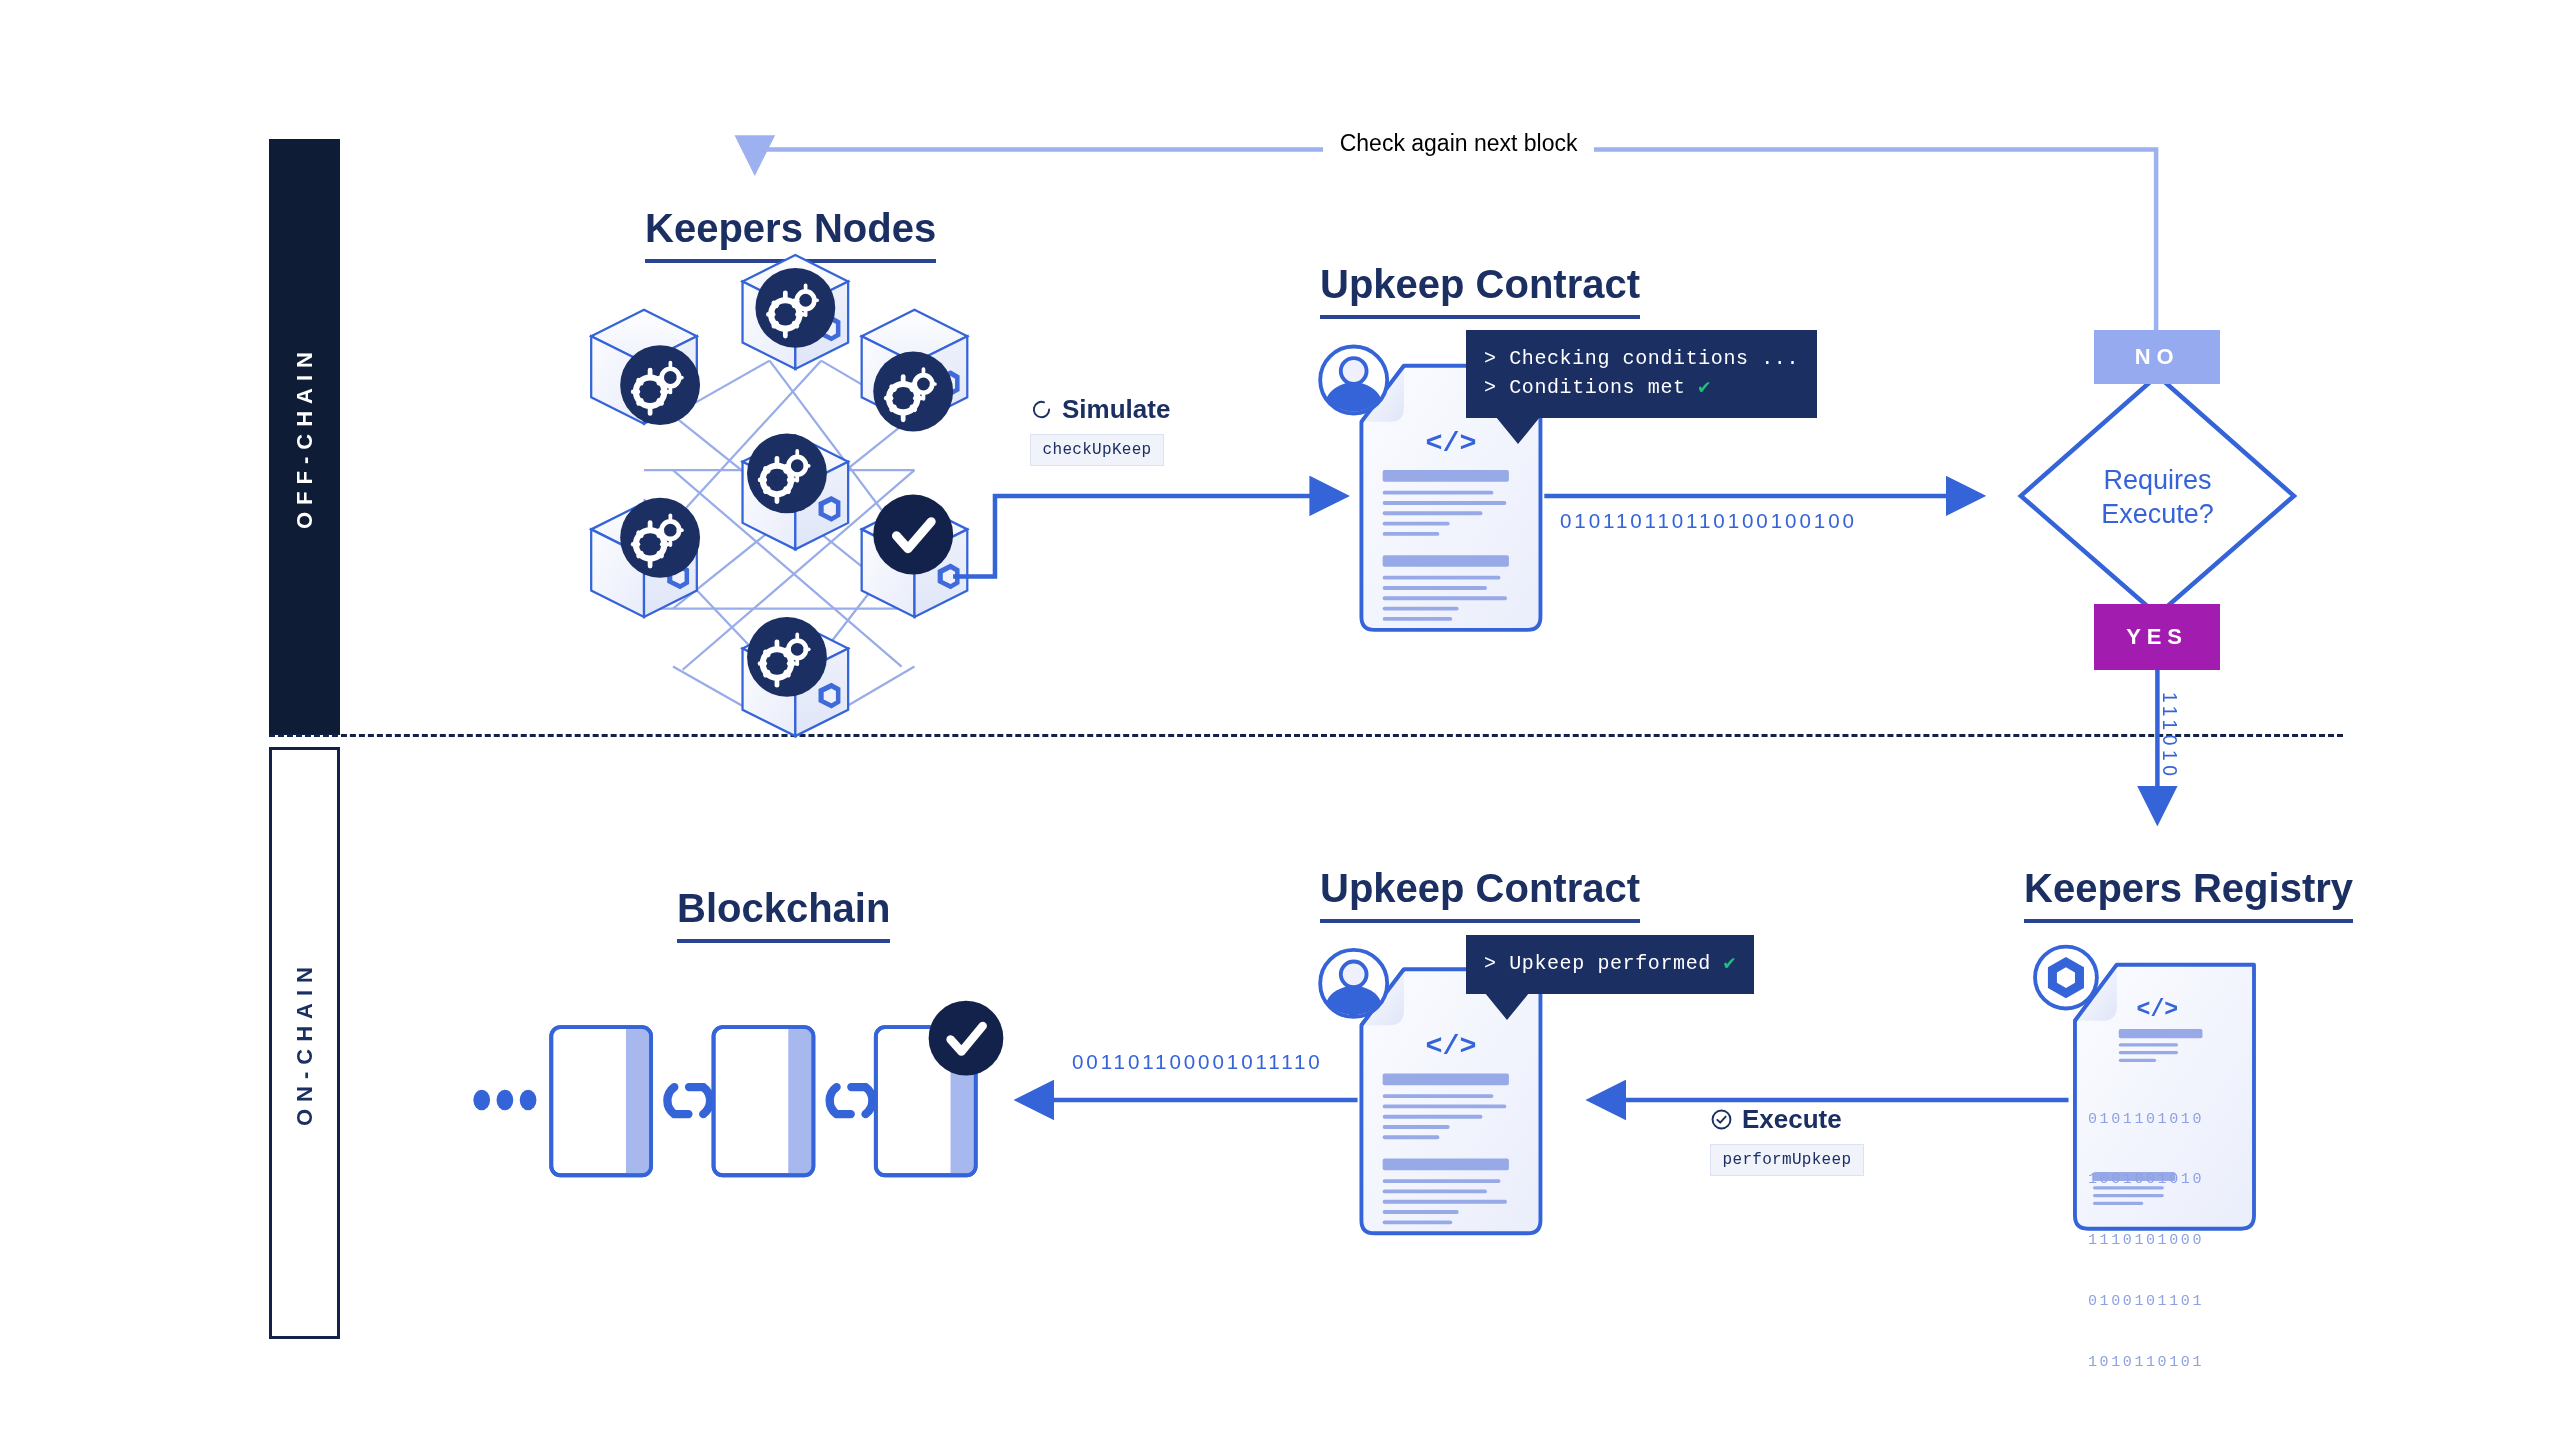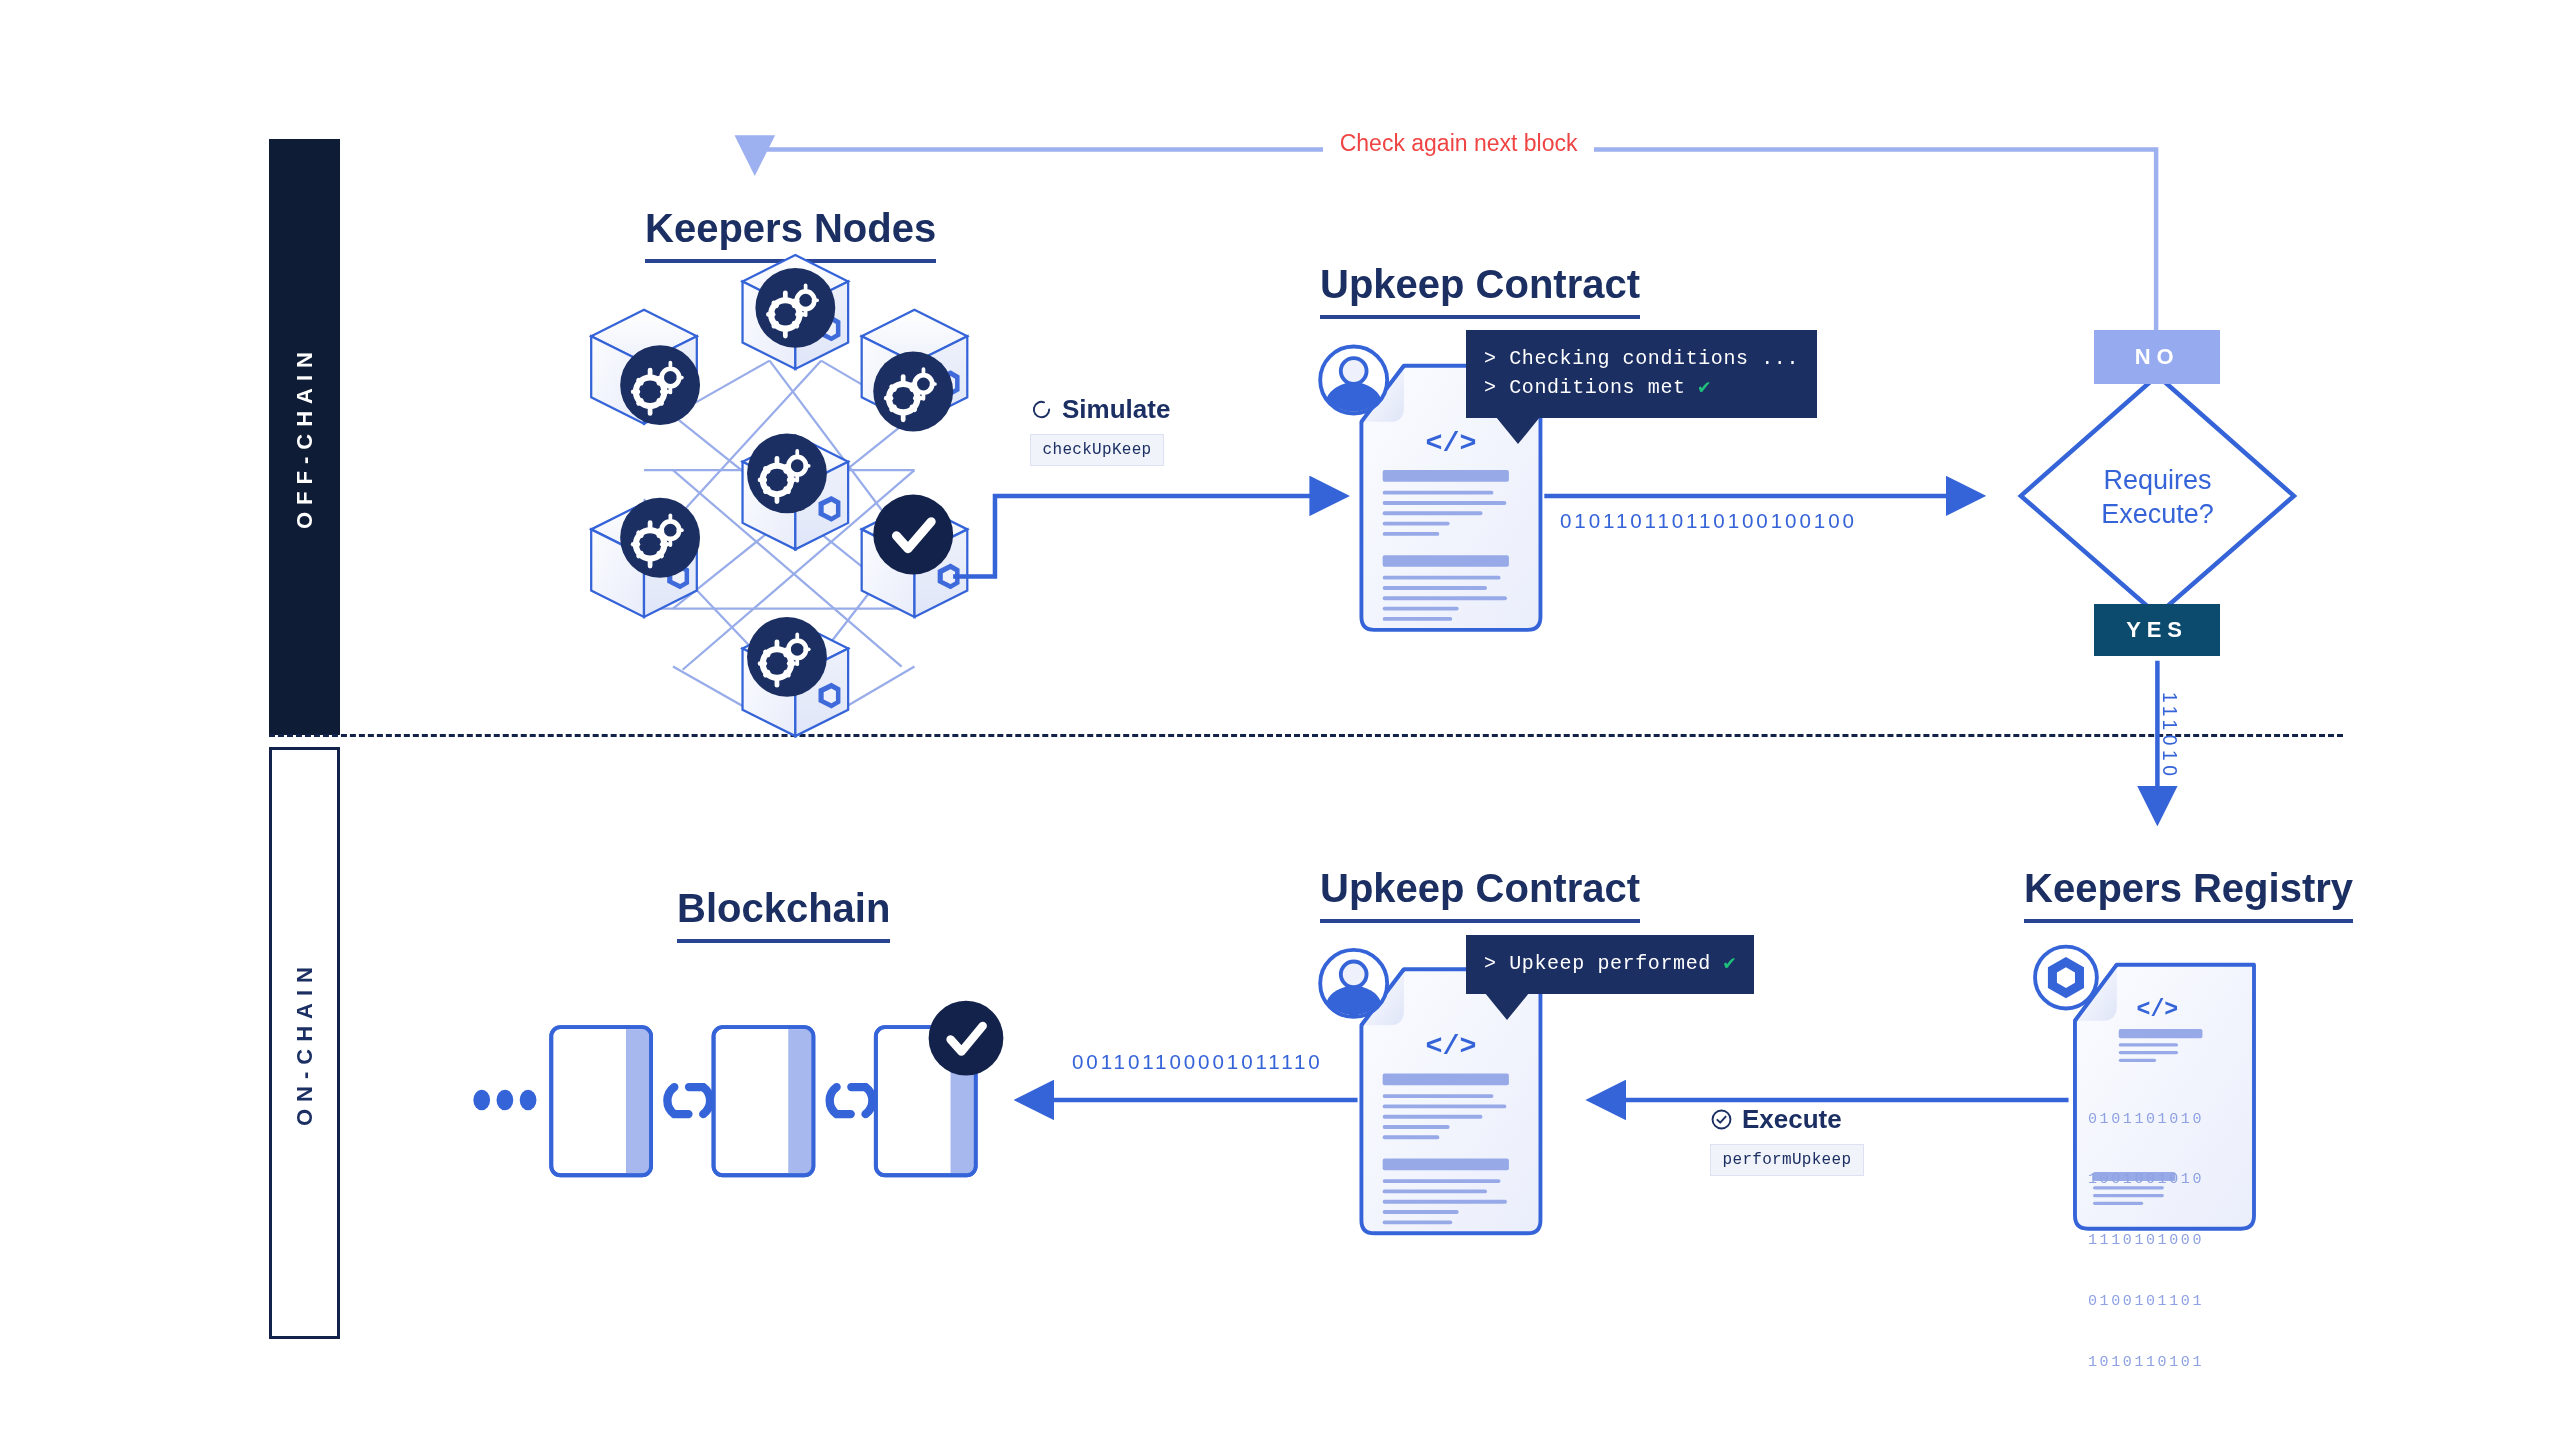--- a/index.html
+++ b/index.html
@@ -37,41 +37,41 @@
     letter-spacing:0.6px;white-space:nowrap;}
   .tip .ok{color:#1fc07a;font-weight:700;}
   .tip .beak{position:absolute;bottom:-26px;width:0;height:0;
     border-left:22px solid transparent;border-right:22px solid transparent;
     border-top:27px solid #1b2f63;}
 
   
   .decbox{position:absolute;display:flex;align-items:center;justify-content:center;
     color:#ffffff;font-size:22px;font-weight:600;letter-spacing:5.8px;}
   #box-no{left:2094px;top:330px;width:126px;height:54px;background:#96aaf0;}
-  #box-yes{left:2094px;top:604px;width:126px;height:52px;background:#0c4a6e;}
+  #box-yes{left:2094px;top:604px;width:126px;height:66px;background:#a21caf;}
   #diamond-text{position:absolute;left:2061px;top:464px;width:193px;
     text-align:center;font-size:27px;line-height:1.25;color:#3563d8;}
 
   
   .action{position:absolute;}
   .action .ttl{display:flex;align-items:center;gap:9px;
     font-size:26px;font-weight:700;color:#1b2f63;}
   .action .code{display:inline-block;margin-top:9px;background:#f1f3fa;
     border:0.6px solid #dde2f2;color:#1b2f63;padding:5.8px 11.6px;
     font-family:"Liberation Mono","DejaVu Sans Mono",monospace;font-size:16px;
     letter-spacing:0.3px;}
 
   
   .binlabel{position:absolute;color:#3563d8;font-size:20.6px;letter-spacing:2.9px;
     white-space:nowrap;font-family:"Liberation Sans",sans-serif;}
   .binlabel.vert{transform:rotate(90deg);transform-origin:left top;}
 
   
   #loop-label{position:absolute;left:1323px;top:130px;font-size:23px;
-    color:#ef4444;white-space:nowrap;background:#ffffff;padding:0 16.7px;}
+    color:#000000;white-space:nowrap;background:#ffffff;padding:0 16.7px;}
 </style>
 </head>
 <body>
 
 <div class="stage">
 
   <div class="rail" id="rail-off">
     <span class="rail-label">OFF-CHAIN</span>
   </div>
   <div class="rail" id="rail-on">

